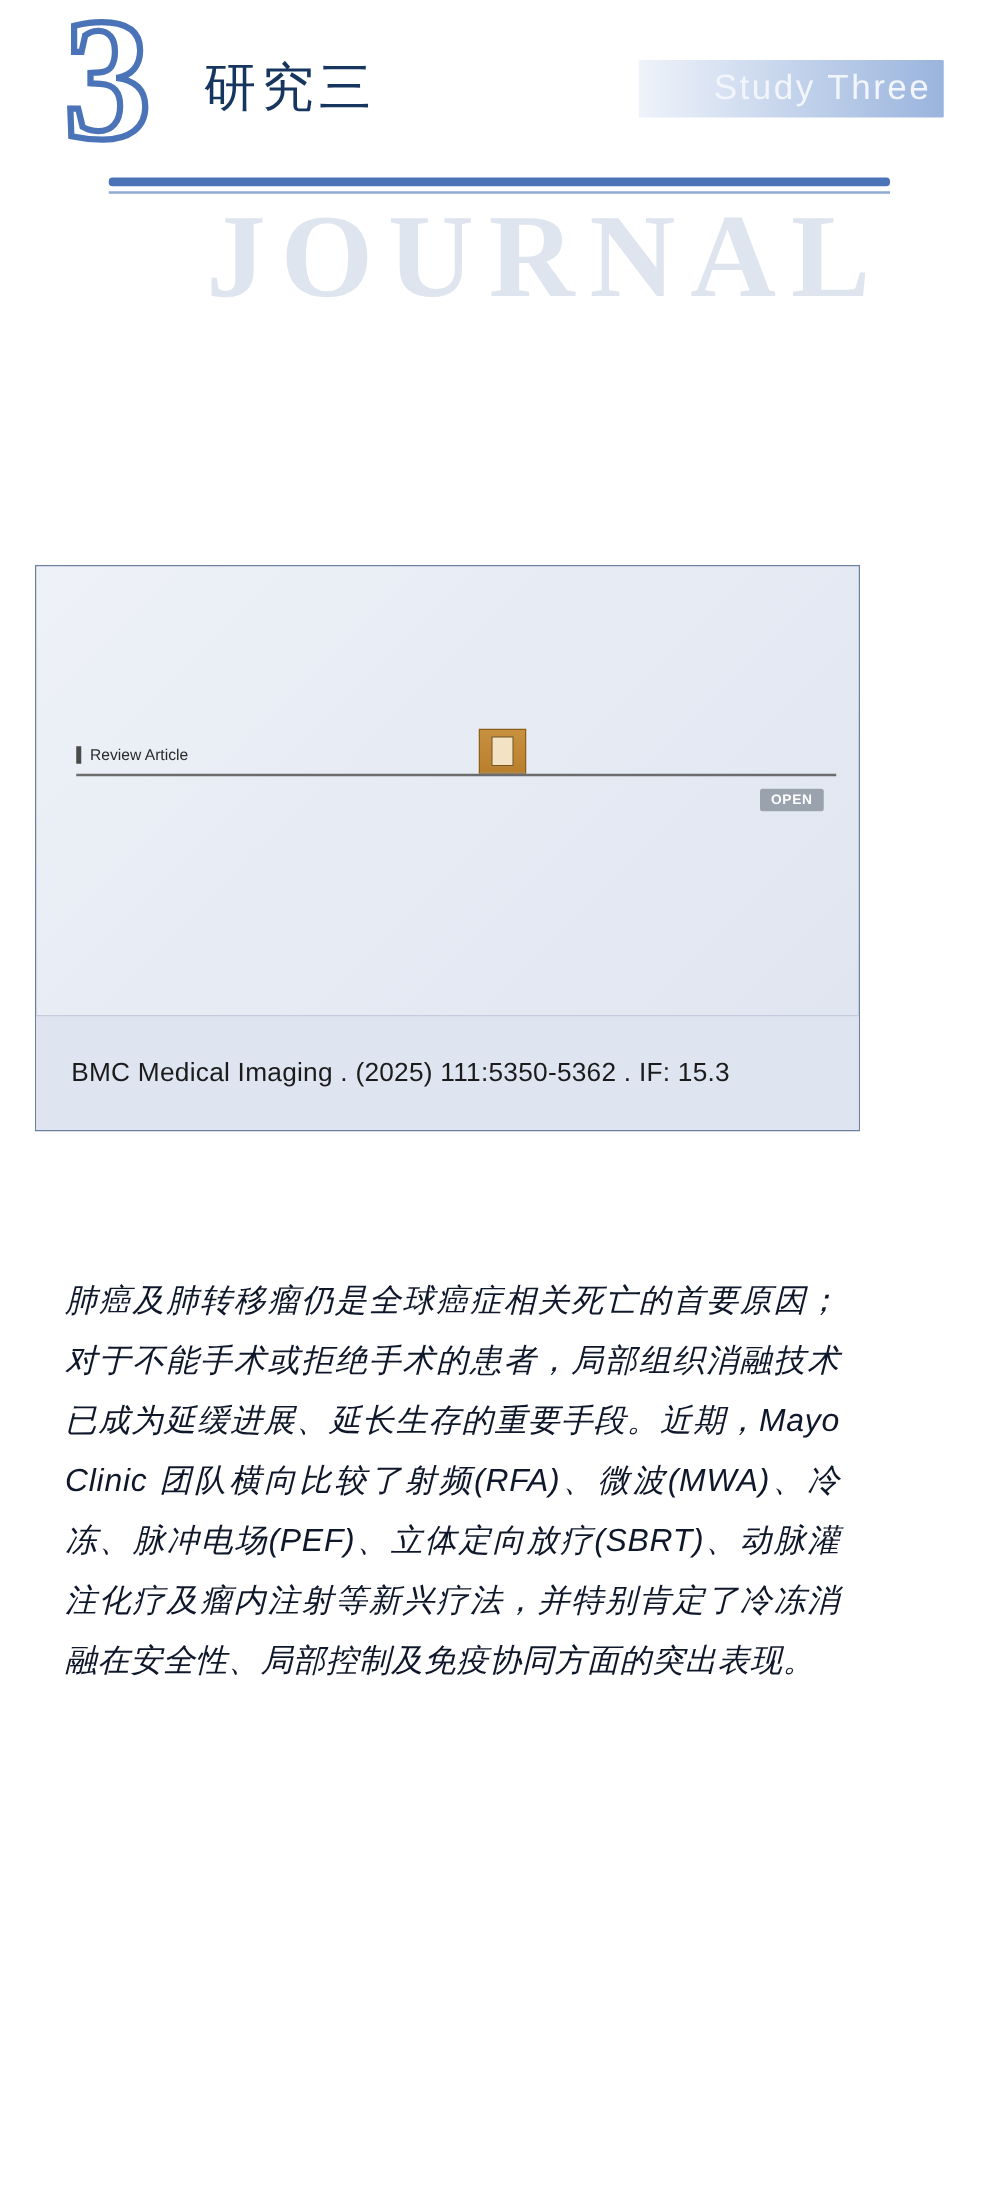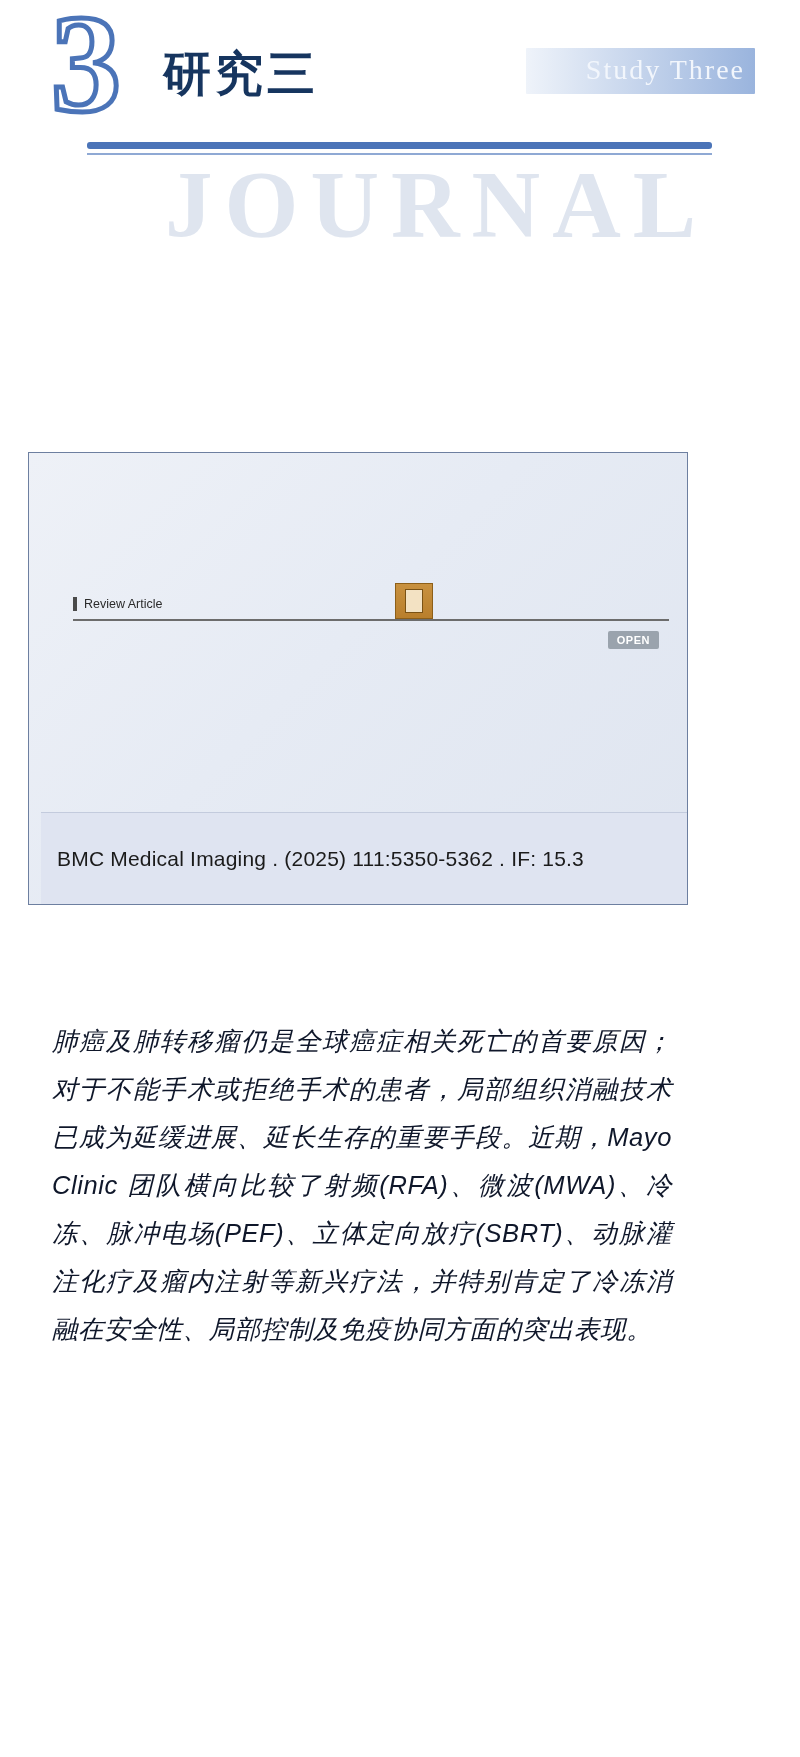--- a/index.html
+++ b/index.html
@@ -50,39 +50,39 @@
     font-size: 140px;
     font-weight: bold;
     line-height: 1;
     color: transparent;
     -webkit-text-stroke: 5px #4b74b8;
   }
   .cn-title {
     position: absolute;
     left: 118px;
     top: 42px;
-    font-size: 48px;
-    font-weight: bold;
+    font-size: 42px;
+    font-weight: normal;
     letter-spacing: 4px;
     color: #16355f;
     font-family: "Liberation Sans", sans-serif;
   }
   .en-title-bar {
     position: absolute;
     right: 0;
     top: 48px;
     background: linear-gradient(to right, rgba(145,175,220,0.15), rgba(120,155,210,0.75));
     padding: 6px 10px 8px 60px;
     border-radius: 1px;
   }
   .en-title {
     font-size: 28px;
     letter-spacing: 2px;
     color: #f2f6fc;
-    font-family: Liberation Serif, serif;
+    font-family: Liberation Sans, sans-serif;
   }
   .rule-thick {
     position: absolute;
     left: 42px;
     top: 142px;
     width: 625px;
     height: 7px;
     background: #4b74b8;
     border-radius: 3px;
   }
@@ -102,21 +102,20 @@
     top: 452px;
     width: 660px;
     height: 453px;
     border: 1px solid #6d7fa0;
     background: linear-gradient(135deg, #eef1f7 0%, #e6ebf4 45%, #dfe5f0 100%);
     box-sizing: border-box;
   }
   .paper-inner {
     position: relative;
     height: 100%;
-    margin-left: 12px;
   }
   .journal-row {
     position: absolute;
     left: 32px;
     right: 10px;
     top: 130px;
     height: 40px;
   }
   .review-tag {
     position: absolute;
@@ -194,21 +193,21 @@
   .citation-bar {
     position: absolute;
     left: 0;
     right: 0;
     bottom: 0;
     height: 92px;
     background: #dfe4f1;
     border-top: 1px solid #c3cbdd;
     display: flex;
     align-items: center;
-    padding-left: 16px;
+    padding-left: 28px;
     box-sizing: border-box;
   }
   .citation-text {
     font-size: 21px;
     color: #1b1b1b;
     letter-spacing: 0.2px;
     font-family: "Liberation Sans", sans-serif;
     white-space: nowrap;
   }
 

